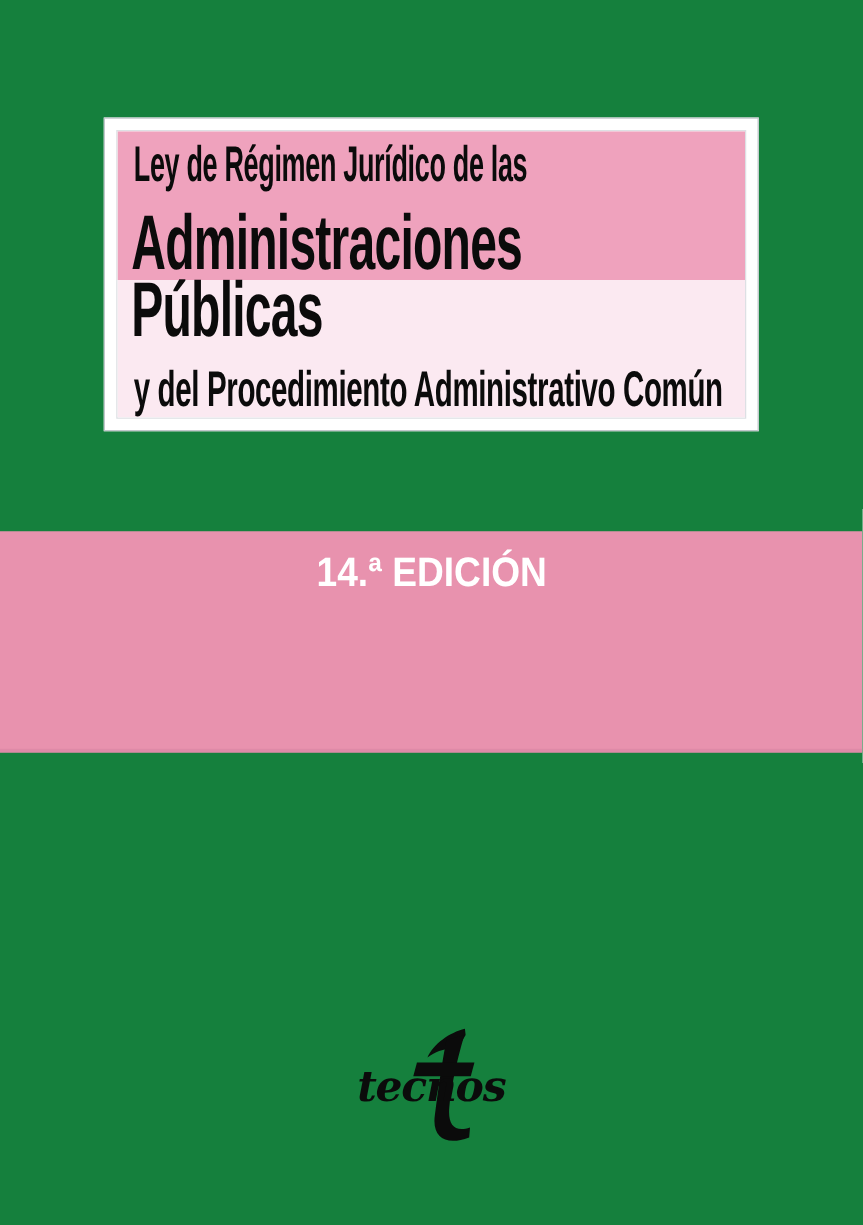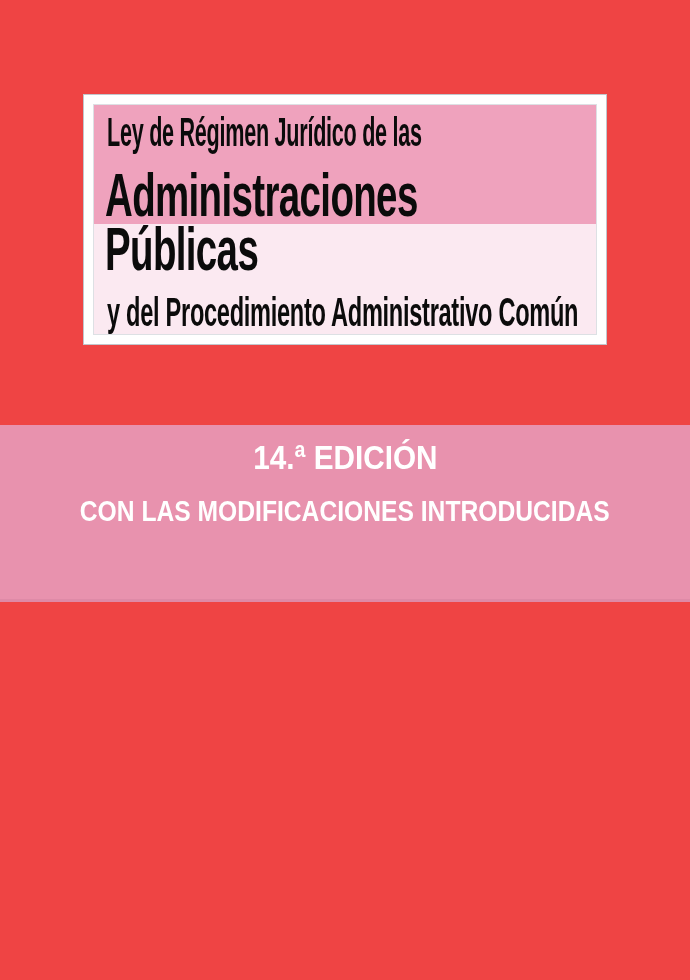--- a/index.html
+++ b/index.html
@@ -60,21 +60,21 @@
   }
   .logo-word {
     position:absolute; left:0; right:0; top:33px; text-align:center;
     font-family:"DejaVu Serif", serif; font-style:italic; font-weight:700;
     font-size:34px; line-height:34px; letter-spacing:-1px; color:#0b0b0b;
   }
 </style>
 </head>
 <body>
 
-<div class="cover" style="background-color: #ef4444;">
+<div class="cover" style="background-color: #15803d;">
 
   <div class="title-box" style="background-color: rgb(255, 255, 255);">
     <div class="title-inner">
       <div class="band-top" style="background-color: rgb(239, 162, 189);"></div>
       <div class="band-bottom" style="background-color: rgb(251, 233, 241);"></div>
 
       <div class="tline pretitle">
         <span class="sqL sq54">Ley de Régimen Jurídico de las</span>
       </div>
       <div class="tline title-top">
@@ -87,20 +87,30 @@
         <span class="sqL sq59">y del Procedimiento Administrativo Común</span>
       </div>
     </div>
   </div>
 
   <div class="edition-band" style="background-color: rgb(232, 146, 174); color: rgb(255, 255, 255);">
     <div class="edition-line">
       <span class="sqC sq90">14.ª EDICIÓN</span>
     </div>
     <div class="note-lines">
-      <div>
-        <span class="sqC sq85">CON LAS MODIFICACIONES INTRODUCIDAS</span>
-      </div>
     </div>
   </div>
 
+  <div class="logo">
+    <svg class="logo-t" viewBox="0 0 52 92">
+      <g fill="#0b0b0b">
+
+        <path d="M40,1 C28,4 16,13 12,24 C20,18 28,16 35,18 L41,6 Z"></path>
+
+        <path d="M26,10 L40,6 C35,30 33,50 33,64 C33,78 39,84 51,80 L51,88 C33,95 21,88 22,70 C23,48 24,28 26,10 Z"></path>
+
+        <path d="M4,28 L50,28 L48,39 L2,39 Z"></path>
+      </g>
+    </svg>
+    <div class="logo-word" style="color: rgb(11, 11, 11);">tecnos</div>
+  </div>
 
 </div>
 
 </body></html>

